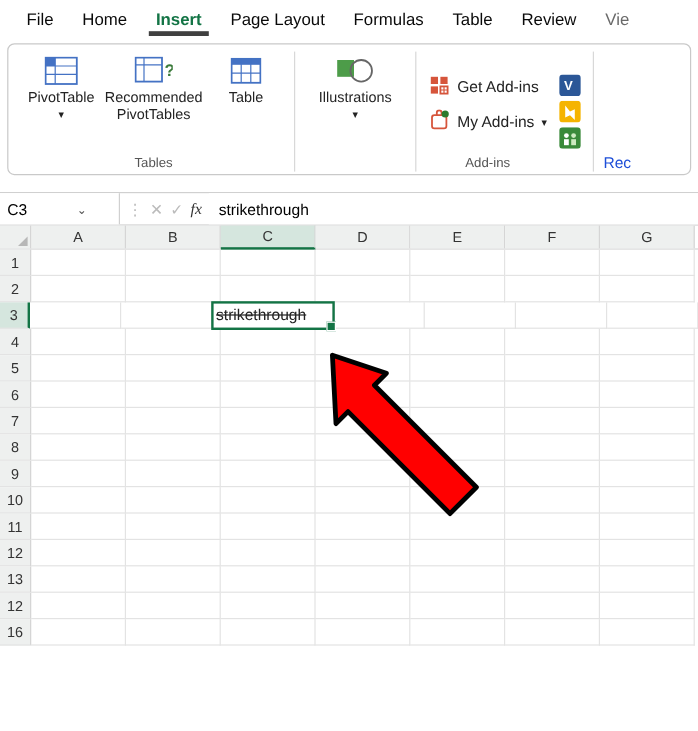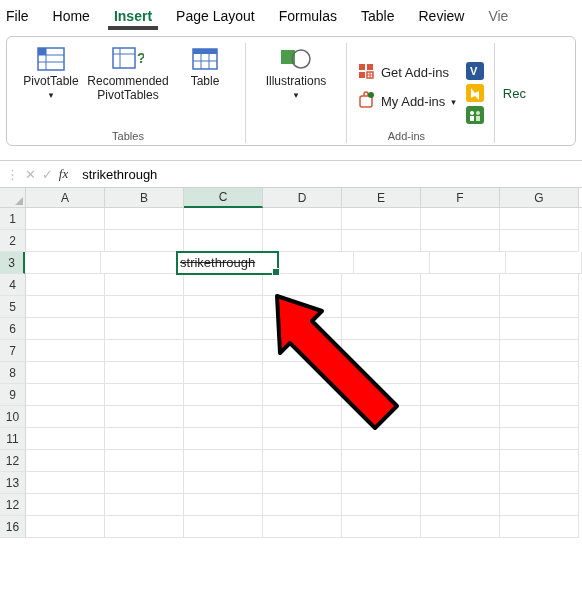--- a/index.html
+++ b/index.html
@@ -1,19 +1,19 @@
 <!DOCTYPE html>
 <html><head>
 <meta charset="utf-8">
 <style>
   * { margin: 0; padding: 0; box-sizing: border-box; font-family: "Segoe UI", Arial, sans-serif; }
   body { width: 582px; height: 609px; overflow: hidden; background: #fff; font-size: 13px; color: #232323; position: relative; }
 
   
-  .tabstrip { display: flex; gap: 12px; padding: 6px 12px 0 0; height: 30px; font-size: 14px; }
+  .tabstrip { display: flex; gap: 12px; padding: 6px 12px 0 16px; height: 30px; font-size: 14px; }
   .tab      { padding: 2px 6px 4px 6px; color: #0a0a0a; cursor: pointer; }
   .tab.active { color: #137445; border-bottom: 4px solid #404040; font-weight: 600; }
   .tab.cut  { color:#6a6a6a; }
 
   
   .ribbon-wrap { padding: 6px 6px 0 6px; }
   .ribbon  { display:flex; background:#fff; border:1px solid #c9c9c9; border-radius:6px; height:110px; padding:6px 4px 2px 4px; }
   .group   { display:flex; flex-direction:column; align-items:center; padding:0 10px; border-right:1px solid #d8d8d8; height:100%; }
   .group:last-child { border-right:none; }
   .group-buttons { display:flex; gap:10px; flex:1; align-items:flex-start; padding-top:2px;}
@@ -22,21 +22,21 @@
   .bigbtn.nrm { width:60px;align-items:center; }
   .bigbtn .icon { width:36px; height:28px; display:flex; align-items:center; justify-content:center; }
   .bigbtn .lbl  { font-size:12px; text-align:center; line-height:1.15; margin-top:2px; }
   .chev { font-size:9px; color:#222; margin-top:1px; }
 
   .addins-col { display:flex; flex-direction:column; gap:8px; justify-content:center; padding:2px 0 0 0;}
   .addins-row { display:flex; align-items:center; gap:6px; font-size:13px; cursor:pointer; white-space:nowrap;}
   .mini-col{display:flex;flex-direction:column; gap:4px; justify-content:center; padding-left:10px;}
   .mini-ico{width:18px;height:18px;}
 
-  .cut-right{ display:flex; align-items:center; padding-left:8px; color:#14532d; font-size:13px;}
+  .cut-right{ display:flex; align-items:flex-end; padding-left:8px; color:#1d4ed8; font-size:13px;}
 
   
   .namebar { display:flex; align-items:center; border-top:1px solid #d0d0d0; border-bottom:1px solid #d0d0d0; height:28px; margin-top:14px; }
   .namebox { width:100px; height:100%; border-right:1px solid #d0d0d0; display:flex; align-items:center; padding:0 6px; gap:4px; background:#fff;}
   .namebox input{ border:none; outline:none; width:54px; font-size:13px; background:transparent;}
   .fx-btns { display:flex; align-items:center; gap:6px; padding:0 6px; color:#888; }
   .fx-btns span{ font-size:13px; }
   .fx-symbol{ font-style:italic; font-family:'Times New Roman',serif; font-size:15px; color:#333; }
   .formula-input{ flex:1; border:none; outline:none; height:100%; padding:0 8px; font-size:13px; }
 
@@ -184,20 +184,24 @@
     </div>
   </div>
 
   <div class="cut-right">
     <span>Rec</span>
   </div>
  </div>
 </div>
 
 <div class="namebar">
+  <div class="namebox">
+    <input value="C3" style="">
+    <span class="chev" style="font-size:10px;color:#555;">⌄</span>
+  </div>
   <div class="fx-btns">
     <span style="color:#bbb">⋮</span>
     <span style="color:#bbb">✕</span>
     <span style="color:#bbb">✓</span>
     <span class="fx-symbol">fx</span>
   </div>
   <input class="formula-input" value="strikethrough" style="">
 </div>
 
 <div class="sheet">

